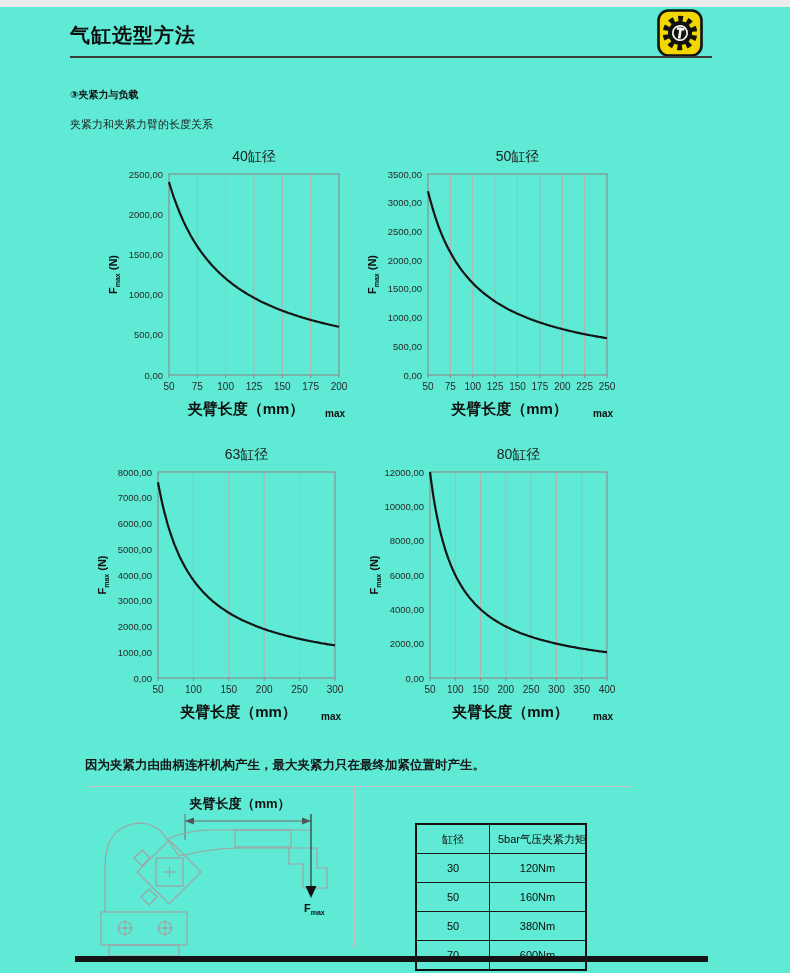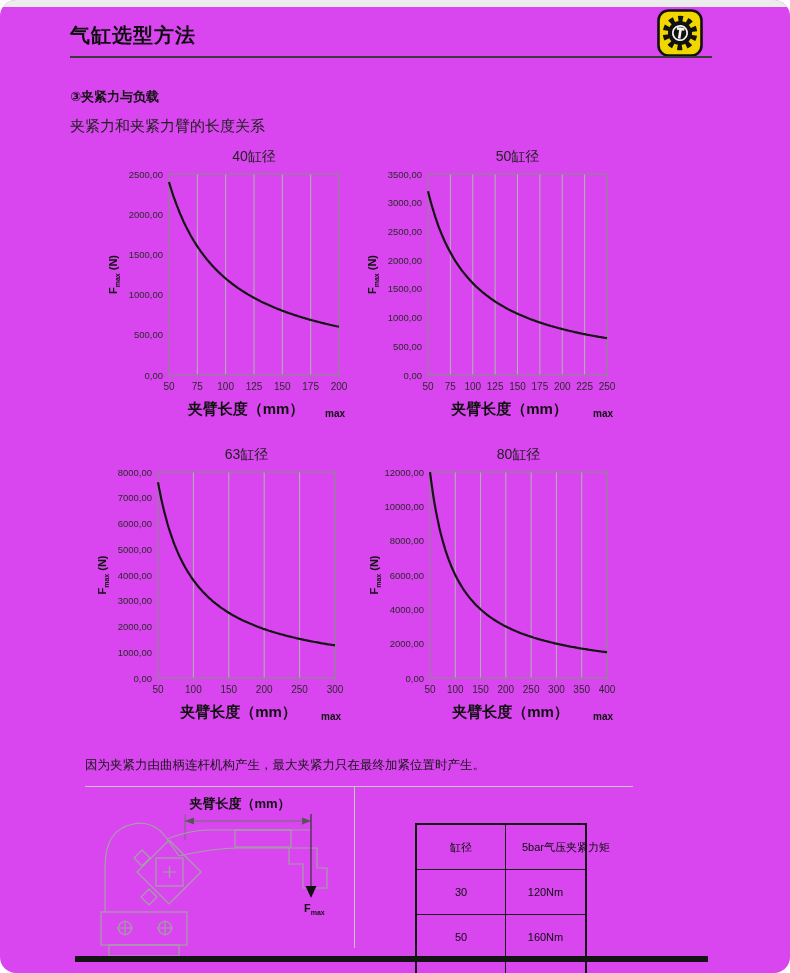--- a/index.html
+++ b/index.html
@@ -1,31 +1,31 @@
 <!DOCTYPE html>
 <html><head>
 <meta charset="utf-8">
 <style>
   html,body{margin:0;padding:0;background:#ffffff;}
-  #page{position:relative;width:790px;height:973px;background:#d946ef;overflow:hidden;
-        font-family:"Liberation Sans","DejaVu Sans",sans-serif;color:#111;border-radius:16px;}
+  #page{position:relative;width:790px;height:973px;background:#5eead4;overflow:hidden;
+        font-family:"Liberation Sans","DejaVu Sans",sans-serif;color:#111;}
   .abs{position:absolute;}
   #top-strip{left:0;top:0;width:790px;height:7px;background:#ececec;}
   #page-title{left:70px;top:22px;font-size:20px;font-weight:700;letter-spacing:1px;color:#0d0d0d;}
   #header-rule{left:70px;top:56px;width:642px;height:2px;background:#3a3a3a;}
-  #section-heading{left:70px;top:88px;font-size:13px;font-weight:700;color:#111;}
-  #section-subtitle{left:70px;top:117px;font-size:15px;color:#222;}
-  #note-text{left:85px;top:757px;font-size:12.5px;font-weight:400;color:#161616;width:560px;}
+  #section-heading{left:70px;top:88px;font-size:10px;font-weight:700;color:#111;}
+  #section-subtitle{left:70px;top:117px;font-size:11px;color:#222;}
+  #note-text{left:85px;top:757px;font-size:12.5px;font-weight:700;color:#161616;width:560px;}
   #note-rule{left:85px;top:786px;width:548px;height:1px;background:#c4c4c4;}
   #v-divider{left:354px;top:786px;width:1px;height:162px;background:#c4c4c4;}
   #bottom-bar{left:75px;top:956px;width:633px;height:6px;background:#141414;}
   svg text{font-family:"Liberation Sans","DejaVu Sans",sans-serif;}
   #torque-table{left:415px;top:823px;border-collapse:collapse;table-layout:fixed;width:172px;
                 font-size:11px;color:#0c0c0c;text-align:center;}
-  #torque-table th,#torque-table td{border:1.6px solid #1a1a1a;padding:16px;height:12px;
+  #torque-table th,#torque-table td{border:1.6px solid #1a1a1a;padding:8px;height:12px;
                 line-height:12px;font-weight:400;white-space:nowrap;}
   #torque-table{border:2px solid #111;}
   #torque-table .col-bore{width:56px;}
 </style>
 </head>
 <body>
 
 <div id="page">
 
   <div id="top-strip" class="abs"></div>

